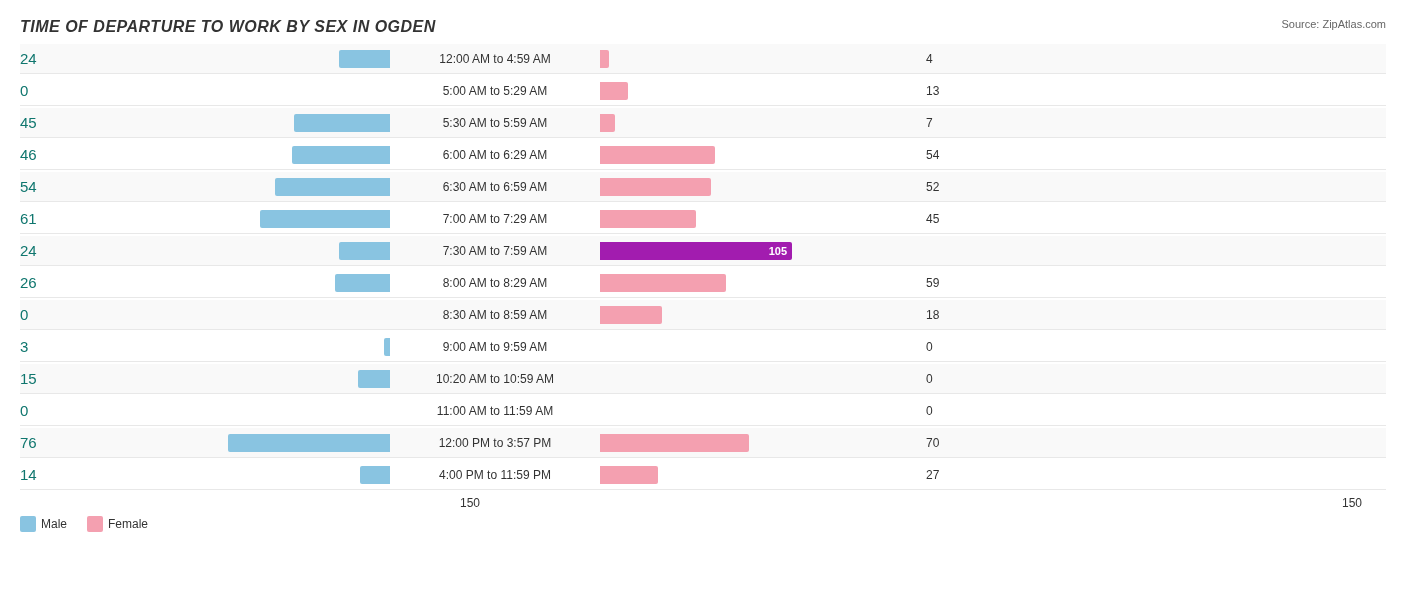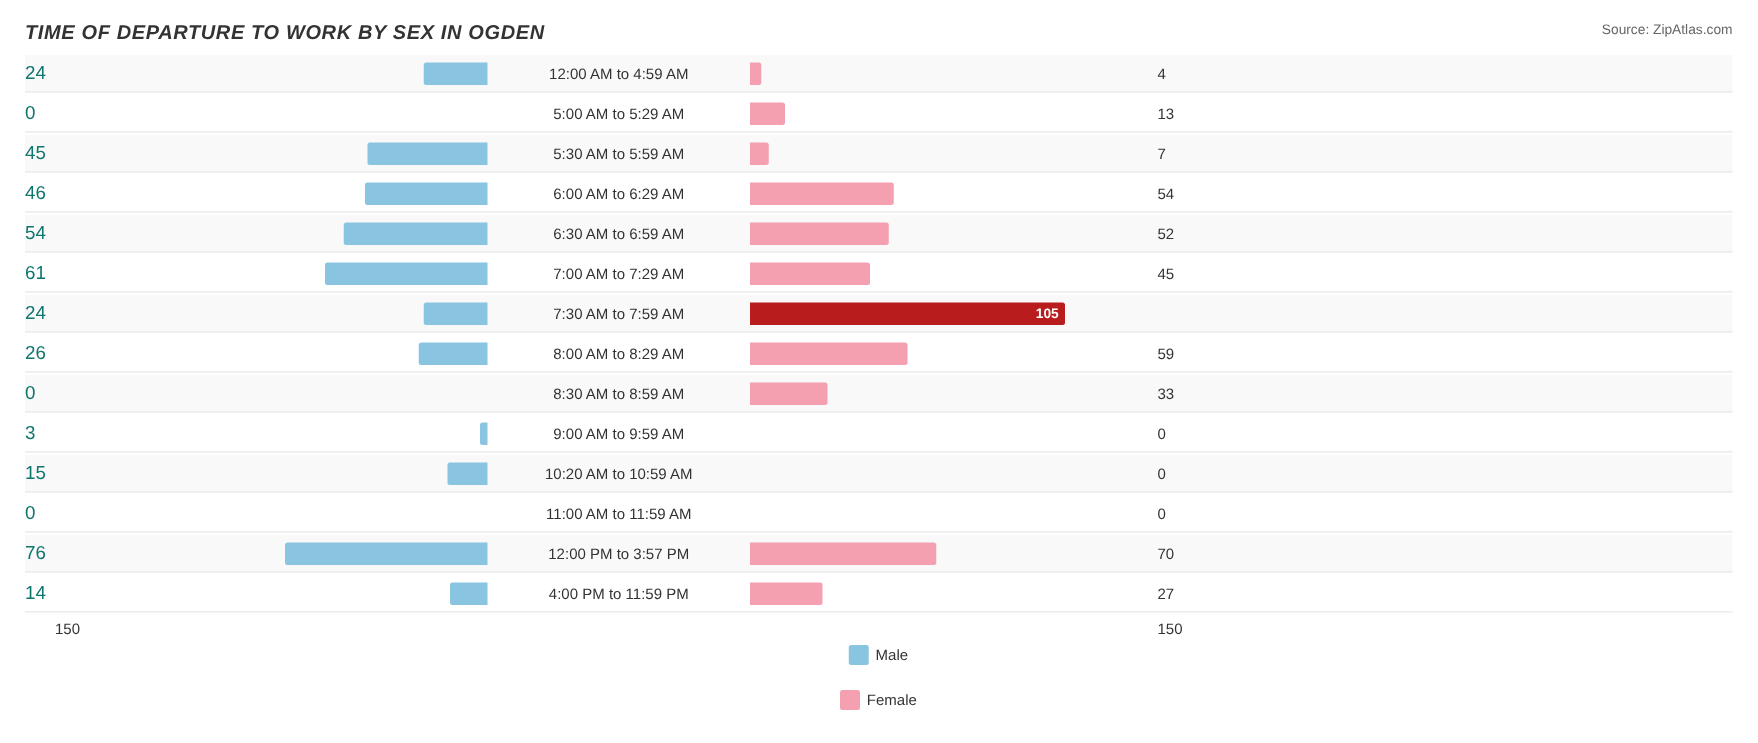--- a/index.html
+++ b/index.html
@@ -103,20 +103,21 @@
       top: 50%;
       transform: translateY(-50%);
       font-size: 11px;
       color: #fff;
       font-weight: bold;
     }
     .axis-row {
       display: flex;
       align-items: center;
       margin-top: 6px;
+      justify-content: flex-end;
     }
     .axis-left {
       width: 50px;
       text-align: right;
       font-size: 12px;
       color: #333;
       padding-right: 6px;
     }
     .axis-spacer-left {
       width: 320px;
@@ -132,21 +133,20 @@
       text-align: left;
       font-size: 12px;
       color: #333;
       padding-left: 6px;
     }
     .legend-row {
       display: flex;
       align-items: center;
       margin-top: 6px;
       gap: 20px;
-      flex-direction: column;
     }
     .legend-item {
       display: flex;
       align-items: center;
       gap: 5px;
       font-size: 12px;
       color: #333;
     }
     .legend-box {
       width: 16px;
@@ -241,21 +241,21 @@
     </div>
     <div class="right-value">45</div>
   </div>
       <div class="row">
     <div class="left-value">24</div>
     <div class="left-bar-area">
       <div class="left-bar" style="width:51px;"></div>
     </div>
     <div class="label-center">7:30 AM to 7:59 AM</div>
     <div class="right-bar-area">
-      <div class="right-bar" style="width:252px; background:#b91c1c;">
+      <div class="right-bar" style="width:192px; background:#a21caf;">
         <span class="value-inside">105</span>
       </div>
     </div>
     <div class="right-value"></div>
   </div>
       <div class="row">
     <div class="left-value">26</div>
     <div class="left-bar-area">
       <div class="left-bar" style="width:55px;"></div>
     </div>
@@ -271,21 +271,21 @@
     <div class="left-value">0</div>
     <div class="left-bar-area">
       <div class="left-bar" style="width:0px;"></div>
     </div>
     <div class="label-center">8:30 AM to 8:59 AM</div>
     <div class="right-bar-area">
       <div class="right-bar" style="width:62px; background:#f4a0b0;">
         
       </div>
     </div>
-    <div class="right-value">33</div>
+    <div class="right-value">18</div>
   </div>
       <div class="row">
     <div class="left-value">3</div>
     <div class="left-bar-area">
       <div class="left-bar" style="width:6px;"></div>
     </div>
     <div class="label-center">9:00 AM to 9:59 AM</div>
     <div class="right-bar-area">
       <div class="right-bar" style="width:0px; background:#f4a0b0;">
         

